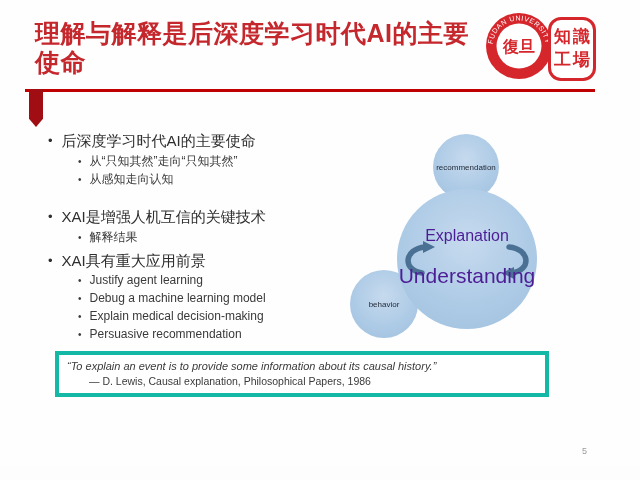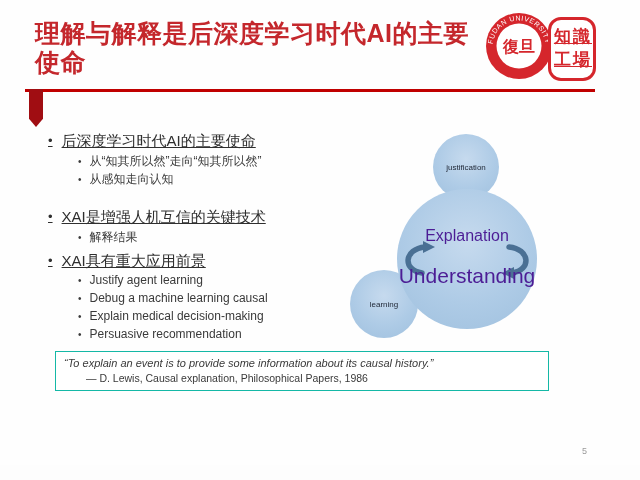--- a/index.html
+++ b/index.html
@@ -16,42 +16,42 @@
 
   
   .seal { position: absolute; left: 485px; top: 12px; width: 68px; height: 68px; }
   .kw-logo {
     position: absolute; left: 548px; top: 17px; width: 48px; height: 64px;
     border: 3px solid #d5262c; border-radius: 13px; background: #fff;
     display: flex; flex-direction: column; align-items: center; justify-content: center;
     color: #d5262c; font-family: "Liberation Serif", "DejaVu Serif", serif;
     font-weight: bold; font-size: 17px; line-height: 1.35; letter-spacing: 2px;
   }
-  .kw-logo span { padding-left: 2px; text-decoration: underline; }
+  .kw-logo span { padding-left: 2px; }
 
   
   .divider { position: absolute; left: 25px; top: 89px; width: 570px; height: 3px; background: #c00000; }
   .flag {
     position: absolute; left: 29px; top: 89px; width: 14px; height: 38px; background: #a00d12;
     clip-path: polygon(0 0, 100% 0, 100% 78%, 50% 100%, 0 78%);
   }
 
   
   .bullets { position: absolute; left: 48px; top: 131px; width: 312px; color: #333; }
   .section-1 { margin-bottom: 19px; }
   .section-2 { margin-bottom: 5px; text-align: right; }
-  .b-main { display: flex; font-size: 15px; line-height: 1.38; margin-bottom: 2px; color: #2f2f2f; text-decoration: underline; }
+  .b-main { display: flex; font-size: 15px; line-height: 1.38; margin-bottom: 2px; color: #2f2f2f; }
   .b-main::before { content: "•"; margin-right: 9px; font-size: 13px; line-height: 1.6; }
   .b-sub { display: flex; font-size: 12px; line-height: 1.32; margin-left: 30px; margin-bottom: 2px; color: #3a3a3a; }
   .b-sub::before { content: "•"; margin-right: 8px; font-size: 10px; line-height: 1.6; }
 
   
   .quote-box {
     position: absolute; left: 55px; top: 351px; width: 494px;
-    border: 1px solid #14b8a6; background: #fff; padding: 4px 24px 5px 8px; color: #3a3a3a;
+    border: 4px solid #14b8a6; background: #fff; padding: 4px 24px 5px 8px; color: #3a3a3a;
   }
   .quote-text { font-size: 11px; font-style: italic; line-height: 1.35; }
   .quote-attr { font-size: 10.5px; padding-left: 22px; line-height: 1.35; }
 
   
   .circle {
     position: absolute; border-radius: 50%;
     background: radial-gradient(circle at 50% 38%, #c6daee 0%, #aecbe6 55%, #9fc0de 100%);
     display: flex; align-items: center; justify-content: center;
   }
@@ -98,21 +98,21 @@
 
   <div class="divider"></div>
   <div class="flag"></div>
 
   <div class="bullets">
     <div class="section-1">
       <div class="b-main">
           <span>后深度学习时代AI的主要使命</span>
         </div>
       <div class="b-sub">
-          <span>从“知其所以然”走向“知其所以然”</span>
+          <span>从“只知其然”走向“只知其然”</span>
         </div>
       <div class="b-sub">
           <span>从感知走向认知</span>
         </div>
     </div>
     <div class="section-2">
       <div class="b-main">
           <span>XAI是增强人机互信的关键技术</span>
         </div>
       <div class="b-sub">
@@ -120,36 +120,36 @@
         </div>
     </div>
     <div class="section-3">
       <div class="b-main">
           <span>XAI具有重大应用前景</span>
         </div>
       <div class="b-sub">
           <span>Justify agent learning</span>
         </div>
       <div class="b-sub">
-          <span>Debug a machine learning causal</span>
+          <span>Debug a machine learning model</span>
         </div>
       <div class="b-sub">
           <span>Explain medical decision-making</span>
         </div>
       <div class="b-sub">
           <span>Persuasive recommendation</span>
         </div>
     </div>
   </div>
 
   <div class="circle c-causation">
-    <span class="sat-label">learning</span>
+    <span class="sat-label">behavior</span>
   </div>
   <div class="circle c-interpretation">
-    <span class="sat-label">justification</span>
+    <span class="sat-label">recommendation</span>
   </div>
   <div class="circle c-central"></div>
   <div class="main-label lbl-explanation">Explanation</div>
   <svg class="cycle-arrows" viewBox="0 0 140 40">
     <path d="M 28 7 C 7 9, 5 30, 25 33" fill="none" stroke="#4a7094" stroke-width="5.5" stroke-linecap="round"></path>
     <polygon points="26,1 38,7 26,13" fill="#4a7094"></polygon>
     <path d="M 112 7 C 133 9, 135 30, 115 33" fill="none" stroke="#4a7094" stroke-width="5.5" stroke-linecap="round"></path>
     <polygon points="117,27 105,33 117,39" fill="#4a7094"></polygon>
   </svg>
   <div class="main-label lbl-understanding">Understanding</div>

